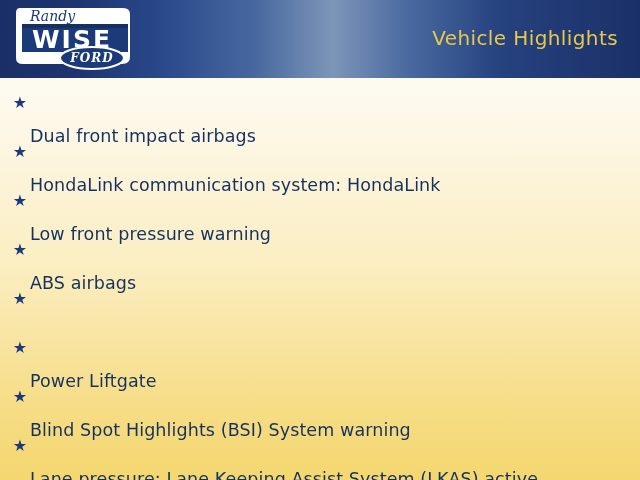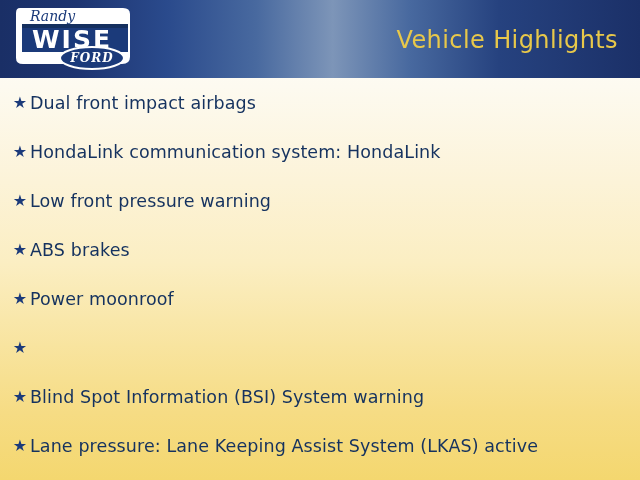--- a/index.html
+++ b/index.html
@@ -44,21 +44,21 @@
         #26427f 78%,
         #1b3068 100%);
     overflow: hidden;
     text-align: center;
   }
   .header-title {
     position: absolute;
     right: 22px;
     top: 26px;
     color: #e8c84a;
-    font-size: 24px;
+    font-size: 20px;
     letter-spacing: 0.4px;
     white-space: nowrap;
   }
 
   
   .logo {
     position: absolute;
     left: 10px;
     top: 2px;
     width: 128px;
@@ -88,20 +88,21 @@
     line-height: 26px;
     text-align: center;
   }
   .bullet-text {
     flex: 1 1 auto;
     color: #15325f;
     font-size: 17.5px;
     line-height: 26px;
     letter-spacing: 0.1px;
     white-space: nowrap;
+    margin-top: 33px;
   }
 </style>
 </head>
 <body>
 
 <div class="slide">
 
   <div class="header">
 
     <svg class="logo" viewBox="0 0 128 74">
@@ -134,35 +135,35 @@
       <span class="bullet-text">HondaLink communication system: HondaLink</span>
     </div>
 
     <div class="bullet-row">
       <span class="bullet-star">★</span>
       <span class="bullet-text">Low front pressure warning</span>
     </div>
 
     <div class="bullet-row">
       <span class="bullet-star">★</span>
-      <span class="bullet-text">ABS brakes</span>
-    </div>
-
-    <div class="bullet-row">
-      <span class="bullet-star">★</span>
-      <span class="bullet-text">Power moonroof</span>
+      <span class="bullet-text">ABS airbags</span>
     </div>
 
     <div class="bullet-row">
       <span class="bullet-star">★</span>
     </div>
 
     <div class="bullet-row">
       <span class="bullet-star">★</span>
-      <span class="bullet-text">Blind Spot Information (BSI) System warning</span>
+      <span class="bullet-text">Power Liftgate</span>
+    </div>
+
+    <div class="bullet-row">
+      <span class="bullet-star">★</span>
+      <span class="bullet-text">Blind Spot Highlights (BSI) System warning</span>
     </div>
 
     <div class="bullet-row">
       <span class="bullet-star">★</span>
       <span class="bullet-text">Lane pressure: Lane Keeping Assist System (LKAS) active</span>
     </div>
 
   </div>
 </div>
 

